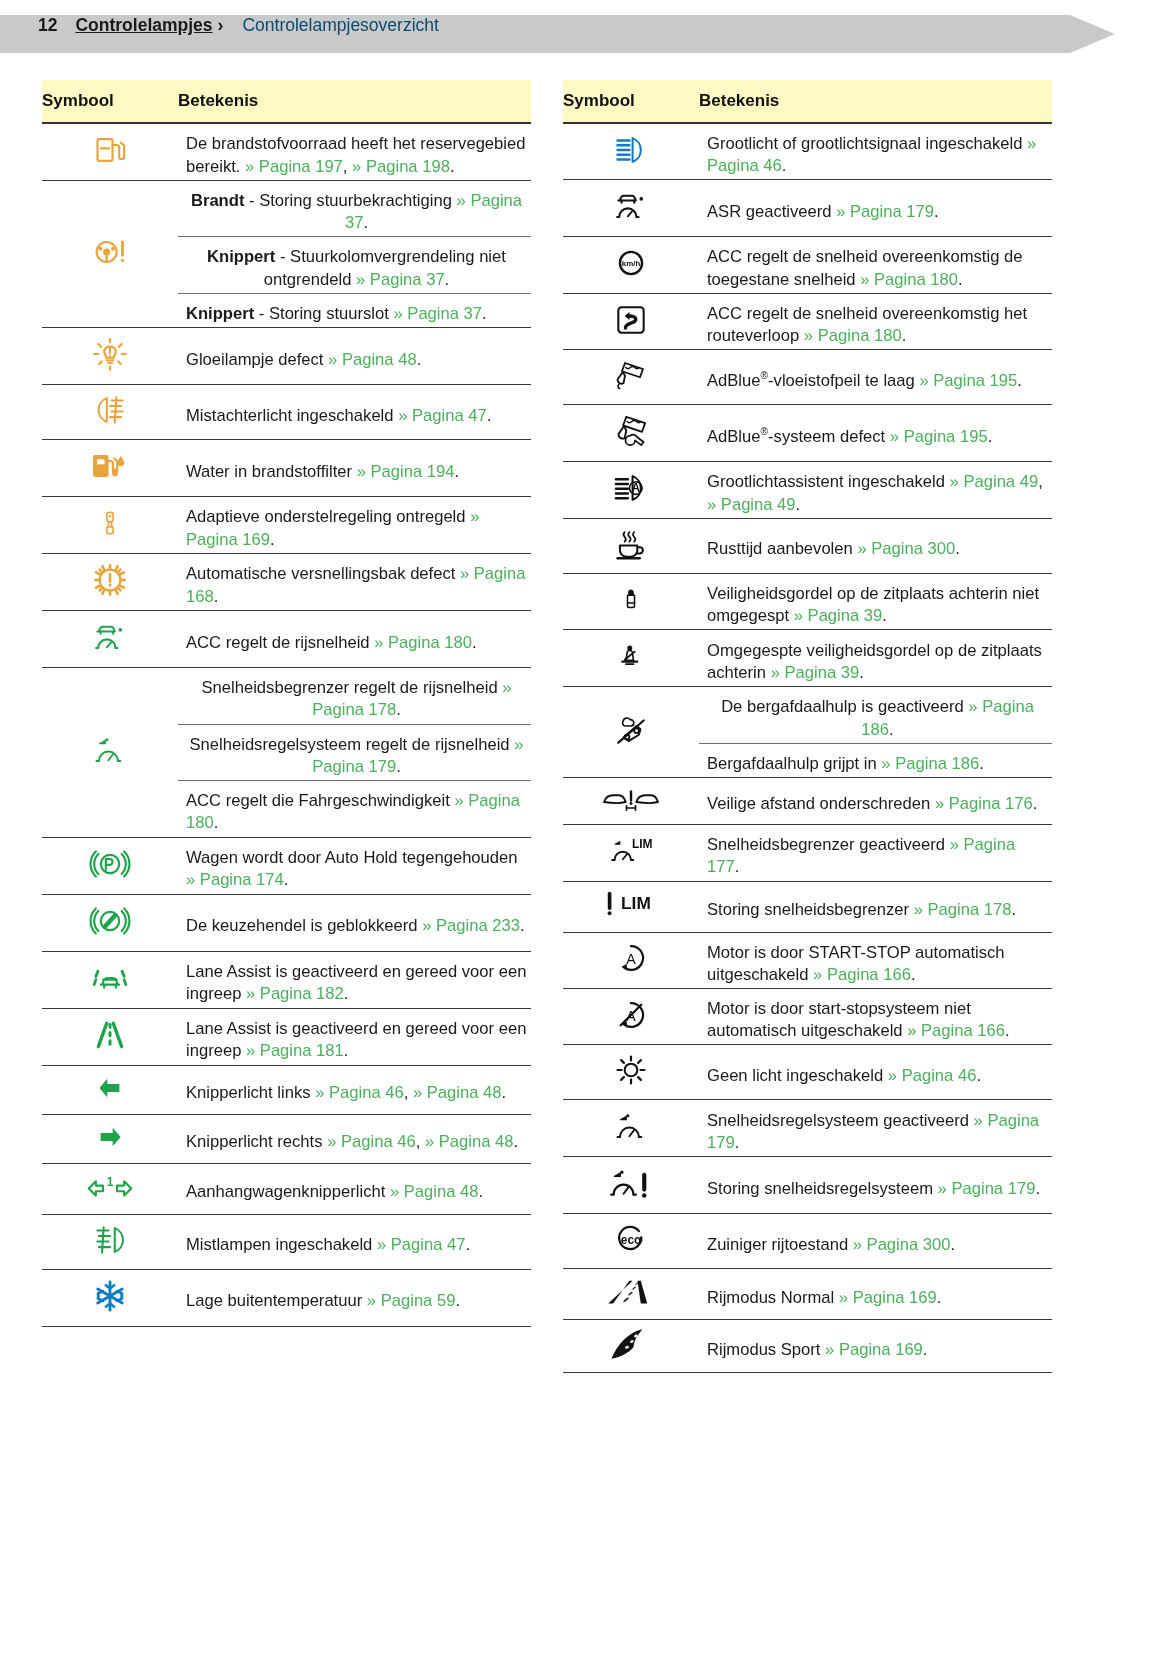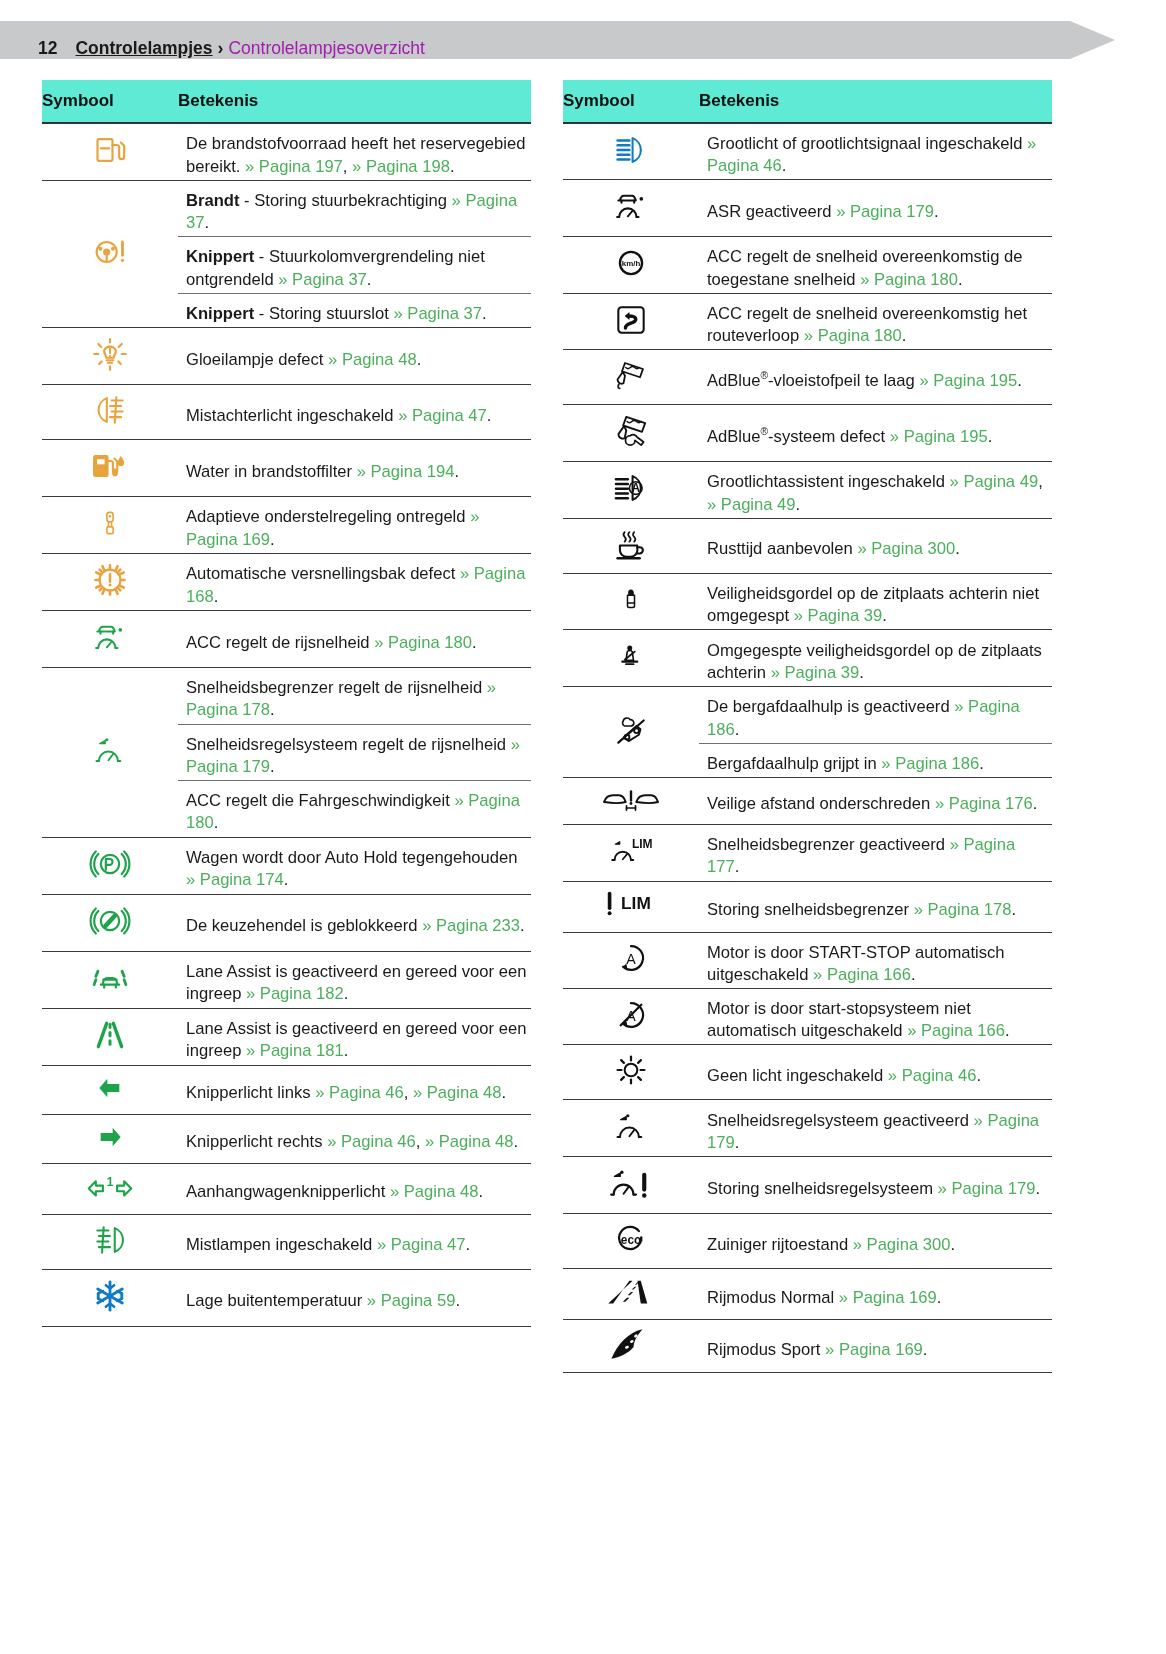--- a/index.html
+++ b/index.html
@@ -10,54 +10,54 @@
     background: #ffffff;
     font-family: "Liberation Sans", sans-serif;
     color: #1a1a1a;
     position: relative;
     overflow: hidden;
   }
 
   
   .header-bar {
     position: absolute;
-    left: 0; top: 21px;
+    left: 0; top: 15px;
     width: 1115px; height: 38px;
     background: #c8c9ca;
     -webkit-clip-path: polygon(0 0, 1070px 0, 1115px 50%, 1070px 100%, 0 100%);
     clip-path: polygon(0 0, 1070px 0, 1115px 50%, 1070px 100%, 0 100%);
     display: flex;
-    align-items: flex-end;
+    align-items: flex-start;
     padding-left: 38px;
     font-size: 17.5px;
   }
   .header-page-no { font-weight: bold; color: #1a1a1a; margin-right: 18px; }
   .header-chapter { font-weight: bold; color: #1a1a1a; text-decoration: underline; }
   .header-sep { color: #1a1a1a; margin: 0 5px; font-weight: bold; }
-  .header-section { color: #a21caf; }
+  .header-section { color: #0c4a6e; margin-left: 14px; }
 
   
   .columns {
     position: absolute;
     left: 0; top: 80px;
     width: 1166px;
     display: flex;
     gap: 32px;
     padding: 0 42px;
   }
   .col { width: 489px; }
 
   
   table.sym-table {
     width: 100%;
     border-collapse: collapse;
     table-layout: fixed;
   }
   table.sym-table thead th {
-    background: #5eead4;
+    background: #fef9c3;
     text-align: left;
     font-size: 17px;
     font-weight: bold;
     color: #111;
     padding: 11px 0 11px 0;
     border-bottom: 2.5px solid #333;
   }
   th.h-sym { width: 136px; padding-left: 28px; }
   th.h-mean { padding-left: 8px; }
 
@@ -69,21 +69,21 @@
     border-bottom: 1.6px solid #3a3a3a;
   }
   td.mean-cell {
     vertical-align: middle;
     padding: 9px 4px 2px 8px;
     font-size: 16.6px;
     line-height: 1.34;
     border-bottom: 1.6px solid #3a3a3a;
   }
   
-  td.mean-cell.sub-div { border-bottom: 1.2px solid #6f6f6f; }
+  td.mean-cell.sub-div { border-bottom: 1.2px solid #6f6f6f; text-align: center; }
   tr.last-row td { border-bottom: 1.6px solid #3a3a3a; }
 
   .green { color: #4CAF5C; }
   .bold { font-weight: bold; }
   sup.reg { font-size: 0.62em; vertical-align: super; line-height: 0; }
 
   
   .icon { display: inline-block; line-height: 0; }
 </style>
 </head>

